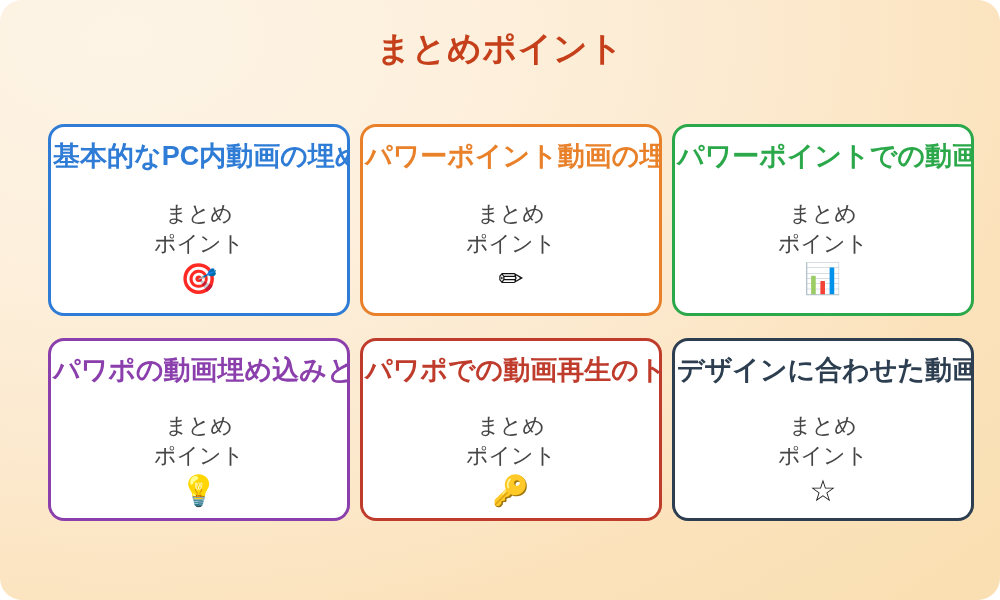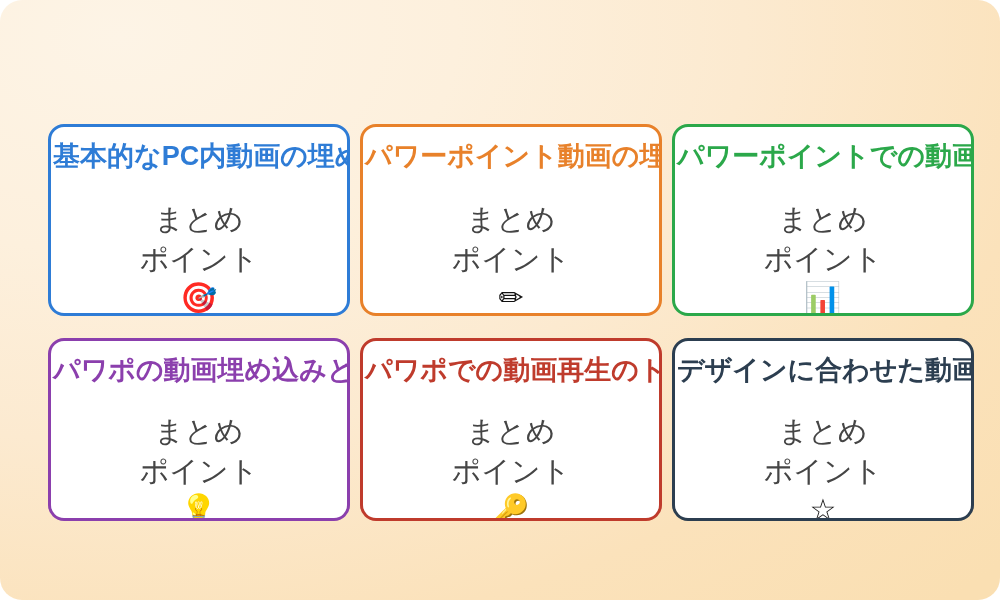--- a/index.html
+++ b/index.html
@@ -73,21 +73,21 @@
     font-weight: bold;
     line-height: 1.15;
     white-space: nowrap;
     overflow: hidden;
     text-overflow: clip;
   }
 
   .card-body {
     margin-top: 72px;
     text-align: center;
-    font-size: 29px;
+    font-size: 22px;
     line-height: 1.38;
     color: #454545;
     font-weight: normal;
     white-space: pre-line;
   }
 
   .card-icon {
     margin-top: 4px;
     font-size: 30px;
     line-height: 1;
@@ -96,20 +96,21 @@
     font-family: "DejaVu Sans", "Liberation Sans", sans-serif;
   }
 
   .row2 .card-body { margin-top: 70px; }
 </style>
 </head>
 <body>
 
 <div id="slide">
 
+  <div id="slide-title" style="color: rgb(197, 64, 26);">まとめポイント</div>
 
   <div id="grid">
 
     <div class="card row1" style="border-color: rgb(46, 124, 214);">
       <div class="card-title" style="color: rgb(46, 124, 214);">基本的なPC内動画の埋め</div>
       <div class="card-body">まとめ
 ポイント</div>
       <div class="card-icon">🎯</div>
     </div>
 

